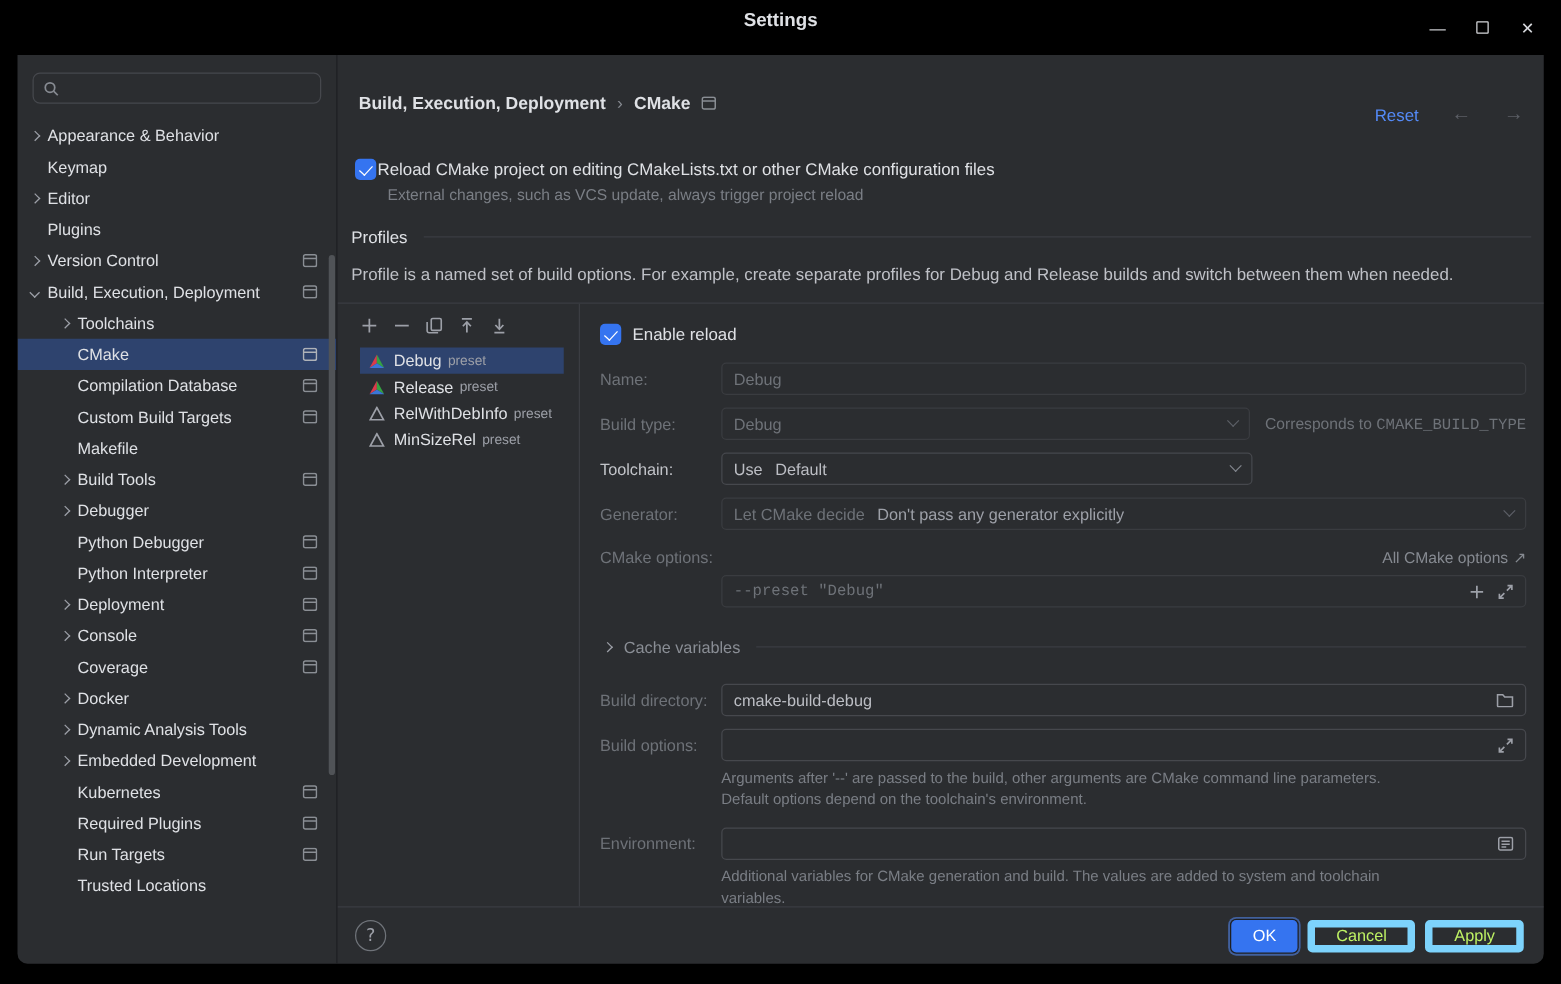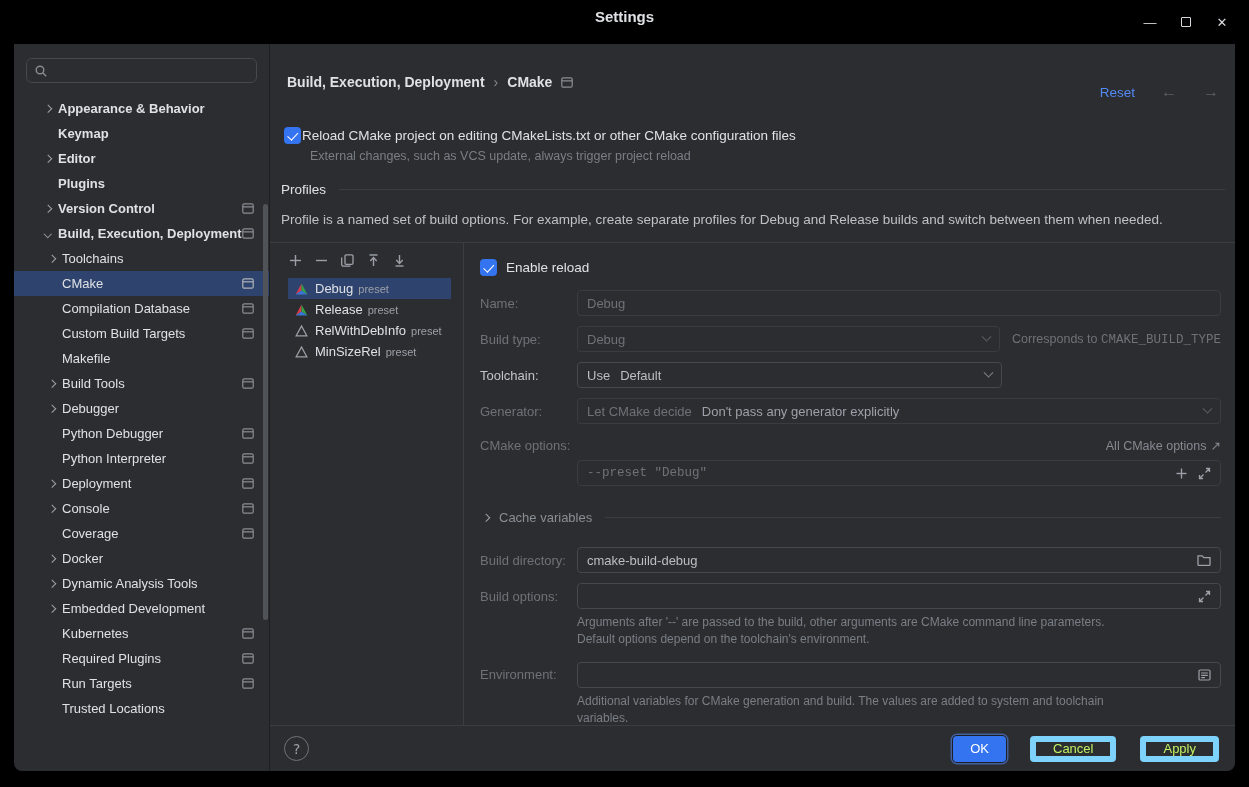--- a/index.html
+++ b/index.html
@@ -17,21 +17,21 @@
   
   .dialog { position:absolute; left:14px; right:14px; top:44px; bottom:16px; background:#2b2d30; border-radius:0 0 8px 8px; display:flex; flex-direction:column; overflow:hidden; }
   .body-row { flex:1; display:flex; min-height:0; }
 
   
   .sidebar { width:256px; flex-shrink:0; position:relative; border-right:1px solid #1e1f22; display:flex; flex-direction:column; }
   .search-box { margin:14px 12px 8px 12px; height:25px; border:1px solid #46484d; border-radius:6px; display:flex; align-items:center; padding:0 7px; gap:6px; background:#2b2d30; }
   .search-box input { flex:1; background:transparent; border:none; outline:none; color:#dfe1e5; font-size:13px; font-family:"Liberation Sans", sans-serif; min-width:0; }
   .tree { flex:1; overflow:hidden; padding-top:5px; }
   .trow { height:25px; display:flex; align-items:center; color:#dfe1e5; font-size:13px; cursor:default; }
-  .trow.lvl0 { padding-left:24px; font-weight:700; }
+  .trow.lvl0 { padding-left:4px; font-weight:400; }
   .trow.lvl1 { padding-left:28px; font-weight:400; }
   .trow.selected { background:#2e436e; }
   .chev { width:20px; height:25px; display:flex; align-items:center; justify-content:center; flex-shrink:0; }
   .chev i { display:block; width:5.5px; height:5.5px; border-right:1.6px solid #9da0a8; border-bottom:1.6px solid #9da0a8; }
   .chev.right i { transform:rotate(-45deg); }
   .chev.down i { transform:rotate(45deg); }
   .tlabel { white-space:nowrap; }
   .badge { margin-left:auto; margin-right:15px; display:flex; align-items:center; }
   .sb-thumb { position:absolute; right:1px; top:160px; width:5px; height:416px; background:#505357; border-radius:3px; }
 
@@ -86,21 +86,21 @@
   .cache-row { display:flex; align-items:center; margin:19px 0 17px 0; }
   .cache-label { color:#8a8e95; font-size:13px; margin-left:7px; }
   .cache-line { flex:1; height:1px; background:#3b3d42; margin-left:13px; }
   .hint-block { margin:5px 0 13px 97px; color:#7a7e85; font-size:12px; line-height:1.45; max-width:580px; }
   .cb { width:17px; height:17px; border-radius:4px; background:#3574f0; position:relative; flex-shrink:0; }
   .cb::after { content:""; position:absolute; left:5.5px; top:2.5px; width:4.5px; height:8.5px; border-right:1.8px solid #fff; border-bottom:1.8px solid #fff; transform:rotate(43deg); }
 
   
   .footer { height:46px; border-top:1px solid #3b3d42; display:flex; align-items:center; padding:0 16px 0 14px; flex-shrink:0; }
   .help-btn { width:25px; height:25px; border-radius:50%; border:1.2px solid #6f7379; color:#9da0a8; display:flex; align-items:center; justify-content:center; font-size:14px; font-family:"DejaVu Sans Mono", monospace; }
-  .f-buttons { margin-left:auto; display:flex; gap:24px; }
+  .f-buttons { margin-left:auto; display:flex; gap:8px; }
   .btn { height:26px; padding:0 17px; border-radius:4px; font-size:13px; display:flex; align-items:center; justify-content:center; cursor:pointer; }
   .btn-primary { background:#3574f0; color:#fff; box-shadow:0 0 0 1px #1e1f22, 0 0 0 2.5px rgba(84,138,247,.55); }
   .btn-secondary { border:6px solid #7dd3fc; color:#bef264; background:transparent; }
 
   svg.icon { display:block; }
 </style>
 </head>
 <body>
 
 <div class="stage">

